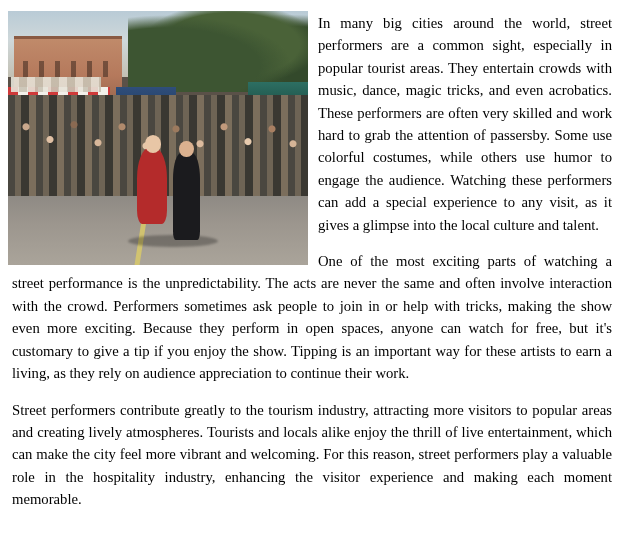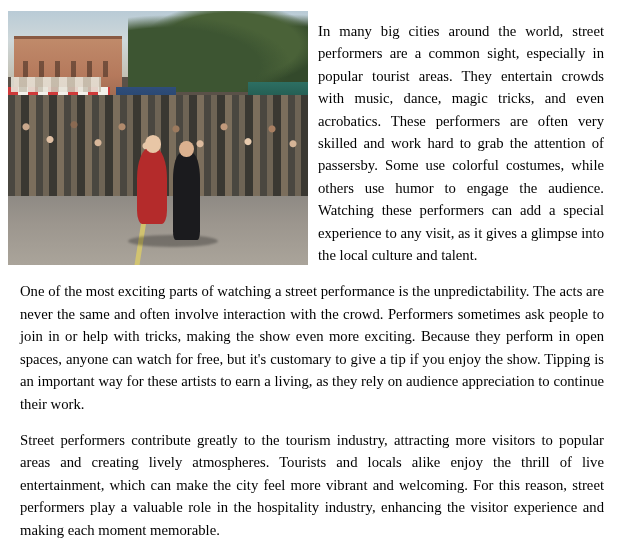--- a/index.html
+++ b/index.html
@@ -27,21 +27,21 @@
     font-size: 15.5px;
     line-height: 18px;
     margin: 0 0 11px 0;
     letter-spacing: 0.1px;
   }
   .body-text {
     font-size: 14.7px;
     line-height: 22.4px;
     text-align: justify;
     text-justify: inter-word;
-    margin: 12px;
+    margin: 4px;
   }
   .para {
     margin: 0 0 14px 0;
   }
   .para:last-child {
     margin-bottom: 0;
   }
   .figure {
     float: left;
     width: 300px;

